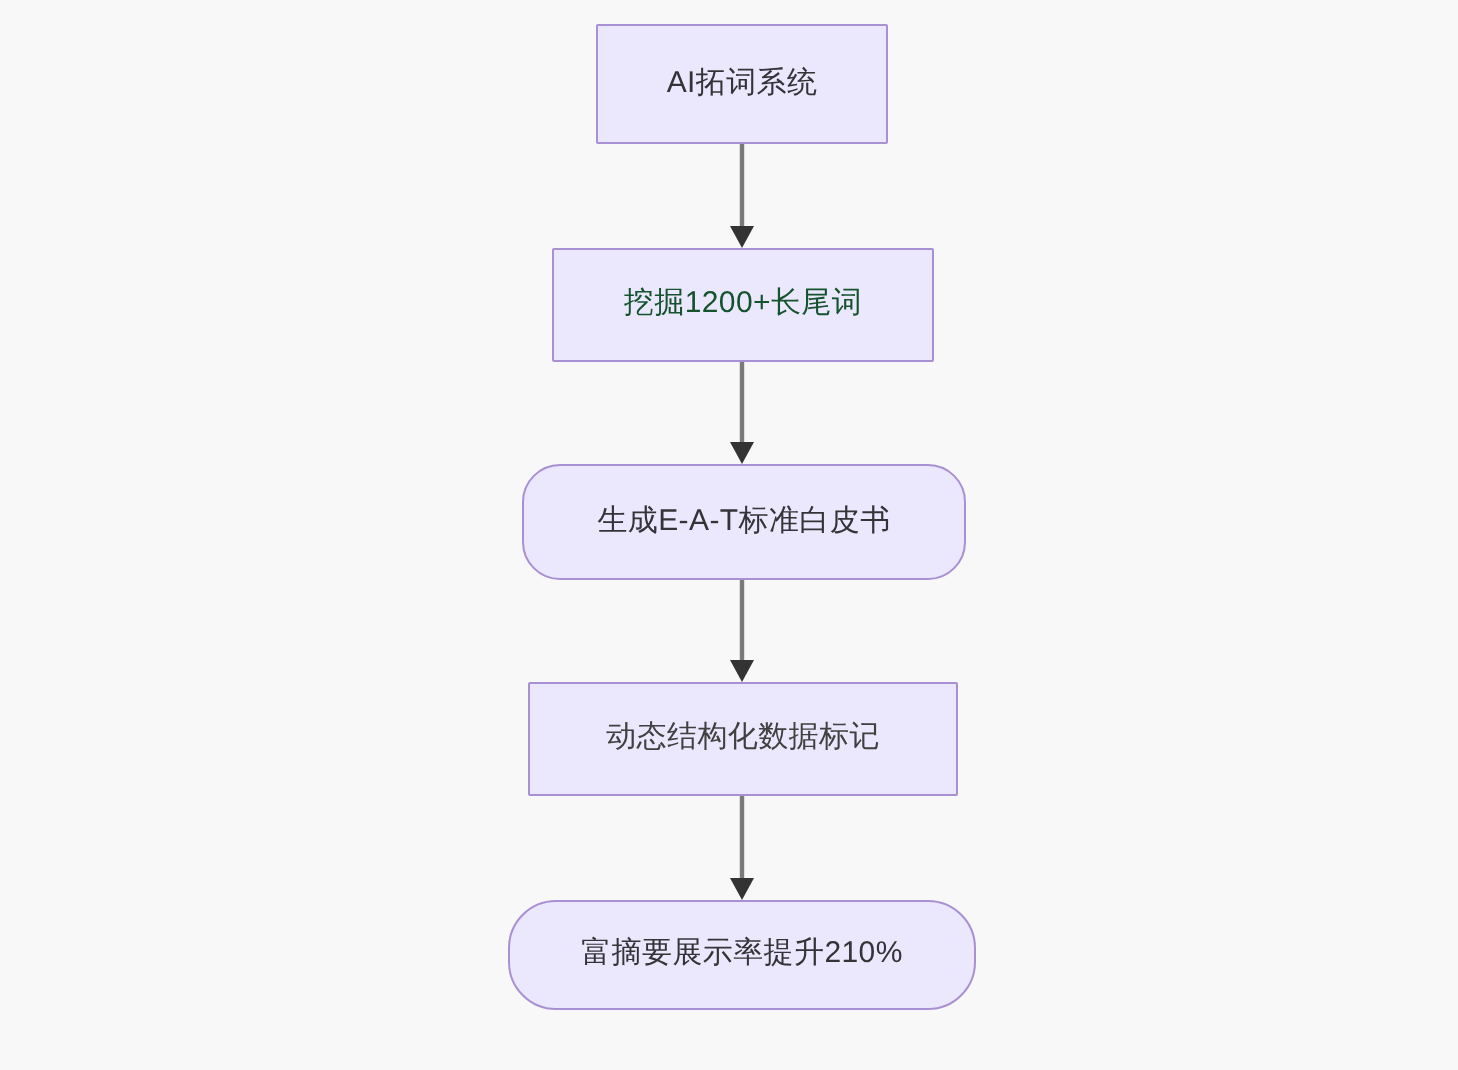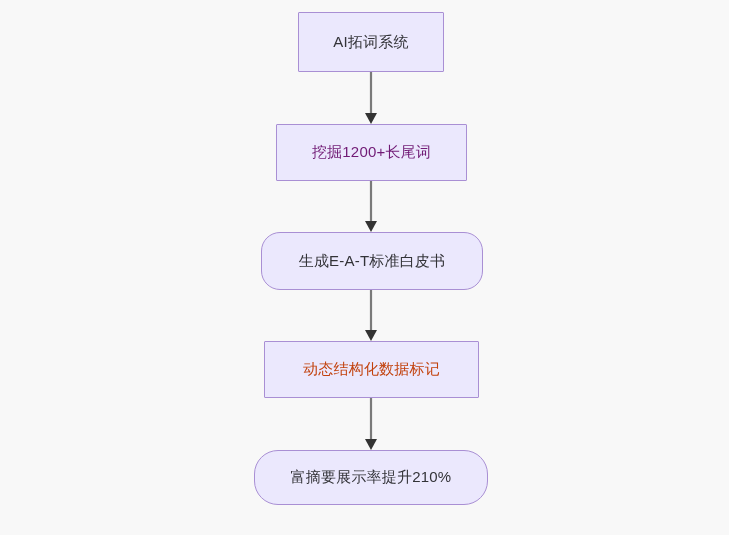--- a/index.html
+++ b/index.html
@@ -67,28 +67,28 @@
         <line x1="371" y1="398" x2="371" y2="441" stroke="#7a7a7a" stroke-width="2.2"></line>
         <polygon points="365,439 377,439 371,450" fill="#333333"></polygon>
       </g>
     </svg>
 
   <div class="node" style="left: 298px; top: 12px; width: 146px; height: 60px; background: rgb(235, 232, 253); border-color: rgb(169, 143, 212);">
     <span class="node-label" style="color: rgb(51, 51, 56);">AI拓词系统</span>
   </div>
 
   <div class="node" style="left: 276px; top: 124px; width: 191px; height: 57px; background: rgb(235, 232, 253); border-color: rgb(169, 143, 212);">
-    <span class="node-label" style="color: #701a75;">挖掘1200+长尾词</span>
+    <span class="node-label" style="color: #14532d;">挖掘1200+长尾词</span>
   </div>
 
   <div class="node" style="left: 261px; top: 232px; width: 222px; height: 58px; background: rgb(235, 232, 253); border-color: rgb(169, 143, 212); border-radius: 19px;">
     <span class="node-label" style="color: rgb(51, 51, 56);">生成E-A-T标准白皮书</span>
   </div>
 
   <div class="node" style="left: 264px; top: 341px; width: 215px; height: 57px; background: rgb(235, 232, 253); border-color: rgb(169, 143, 212);">
-    <span class="node-label" style="color: #c2410c;">动态结构化数据标记</span>
+    <span class="node-label" style="color: #404040;">动态结构化数据标记</span>
   </div>
 
   <div class="node" style="left: 254px; top: 450px; width: 234px; height: 55px; background: rgb(235, 232, 253); border-color: rgb(169, 143, 212); border-radius: 24px;">
     <span class="node-label" style="color: rgb(51, 51, 56);">富摘要展示率提升210%</span>
   </div>
 
 </div>
 
 </body></html>

